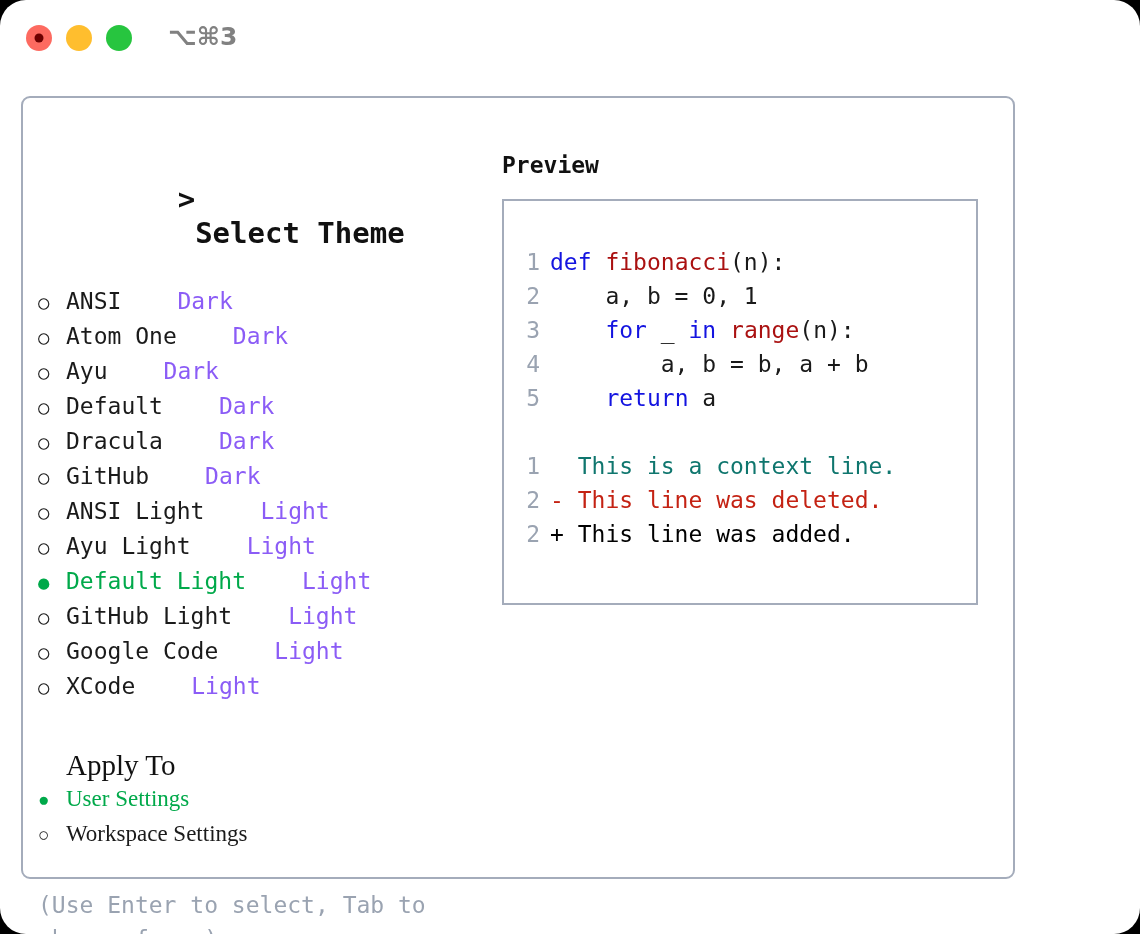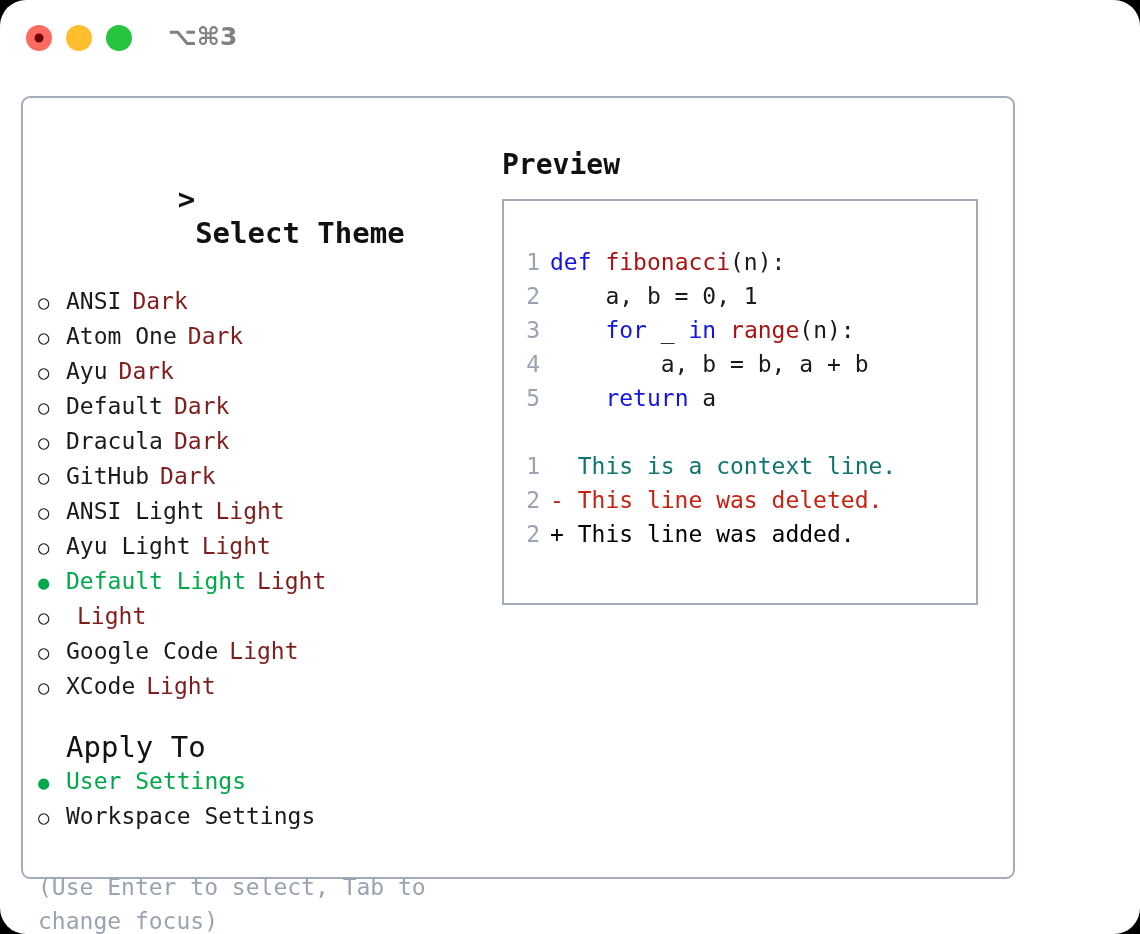--- a/index.html
+++ b/index.html
@@ -110,44 +110,45 @@
   .marker {
     width: 28px;
     flex: 0 0 28px;
     color: #1a1a1a;
     font-size: 19px;
   }
   .opt-row.selected .marker { color: #00a94a; }
   .opt-label { color: #1a1a1a; }
   .opt-row.selected .opt-label { color: #00a94a; }
   .opt-tag {
-    color: #7f1d1d;
+    color: #8b5cf6;
     padding-left: 11px;
-  }
-
-  #apply-section { margin-top: 26px; }
+    margin-left: 45px;
+  }
+
+  #apply-section { margin-top: 44px; font-family: Liberation Serif, serif; }
 
   #hint-text {
     margin-top: 36px;
     font-size: 23px;
     line-height: 34px;
     color: #9aa3b1;
     width: 420px;
     white-space: pre-wrap;
   }
 
   
   #preview-column {
     position: absolute;
     left: 479px;
     top: 50px;
     width: 500px;
   }
   #preview-title {
-    font-size: 28px;
+    font-size: 23px;
     line-height: 34px;
     font-weight: bold;
     color: #111111;
   }
   #preview-box {
     margin-top: 17px;
     width: 476px;
     height: 406px;
     border: 2px solid #a4acbb;
     box-sizing: border-box;
@@ -205,21 +206,21 @@
       <div id="theme-list">
           <div class="opt-row"><span class="marker">○</span><span class="opt-label">ANSI</span><span class="opt-tag">Dark</span></div>
           <div class="opt-row"><span class="marker">○</span><span class="opt-label">Atom One</span><span class="opt-tag">Dark</span></div>
           <div class="opt-row"><span class="marker">○</span><span class="opt-label">Ayu</span><span class="opt-tag">Dark</span></div>
           <div class="opt-row"><span class="marker">○</span><span class="opt-label">Default</span><span class="opt-tag">Dark</span></div>
           <div class="opt-row"><span class="marker">○</span><span class="opt-label">Dracula</span><span class="opt-tag">Dark</span></div>
           <div class="opt-row"><span class="marker">○</span><span class="opt-label">GitHub</span><span class="opt-tag">Dark</span></div>
           <div class="opt-row"><span class="marker">○</span><span class="opt-label">ANSI Light</span><span class="opt-tag">Light</span></div>
           <div class="opt-row"><span class="marker">○</span><span class="opt-label">Ayu Light</span><span class="opt-tag">Light</span></div>
           <div class="opt-row selected"><span class="marker">●</span><span class="opt-label">Default Light</span><span class="opt-tag">Light</span></div>
-          <div class="opt-row"><span class="marker">○</span><span class="opt-tag">Light</span></div>
+          <div class="opt-row"><span class="marker">○</span><span class="opt-label">GitHub Light</span><span class="opt-tag">Light</span></div>
           <div class="opt-row"><span class="marker">○</span><span class="opt-label">Google Code</span><span class="opt-tag">Light</span></div>
           <div class="opt-row"><span class="marker">○</span><span class="opt-label">XCode</span><span class="opt-tag">Light</span></div>
         </div>
 
       <div id="apply-section">
         <div class="section-title indent">Apply To</div>
         <div id="apply-list">
             <div class="opt-row selected"><span class="marker">●</span><span class="opt-label">User Settings</span></div>
             <div class="opt-row"><span class="marker">○</span><span class="opt-label">Workspace Settings</span></div>
           </div>

